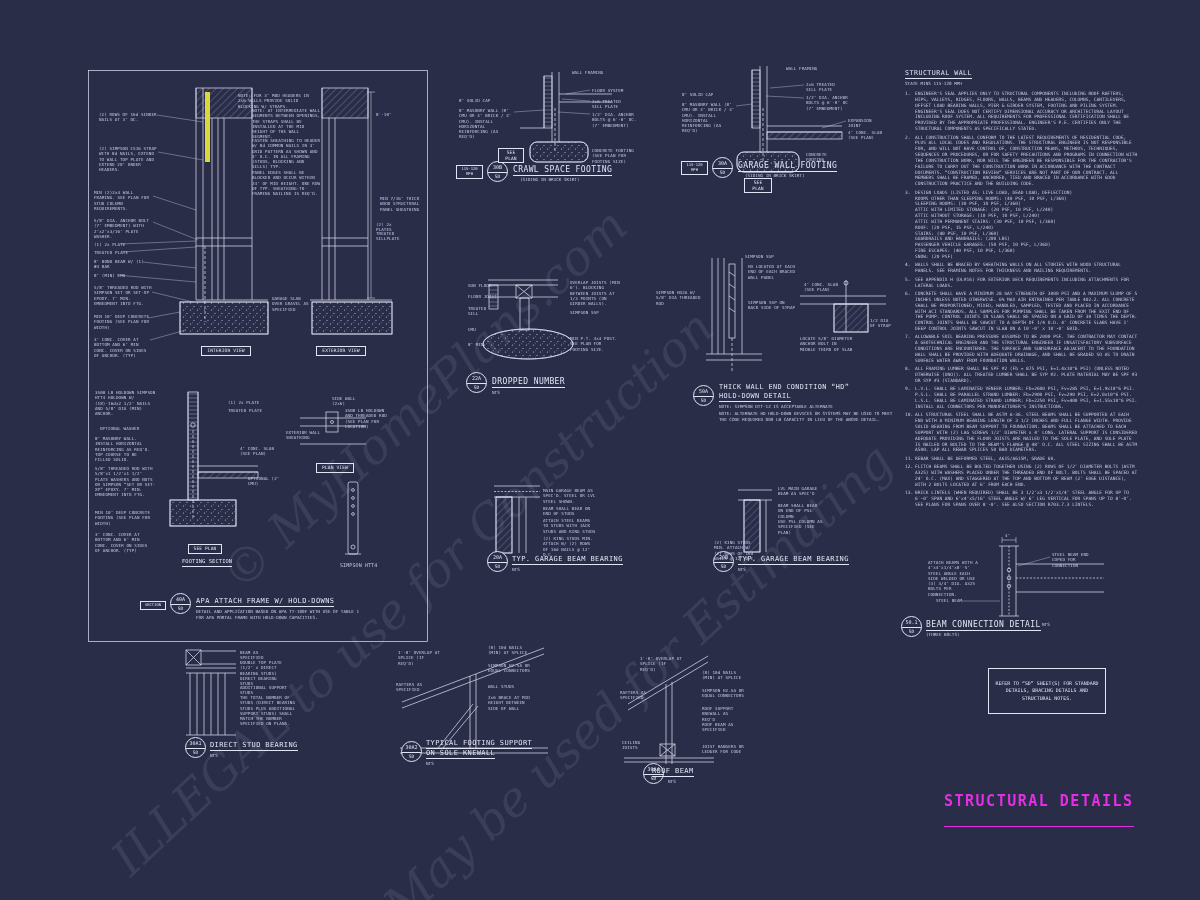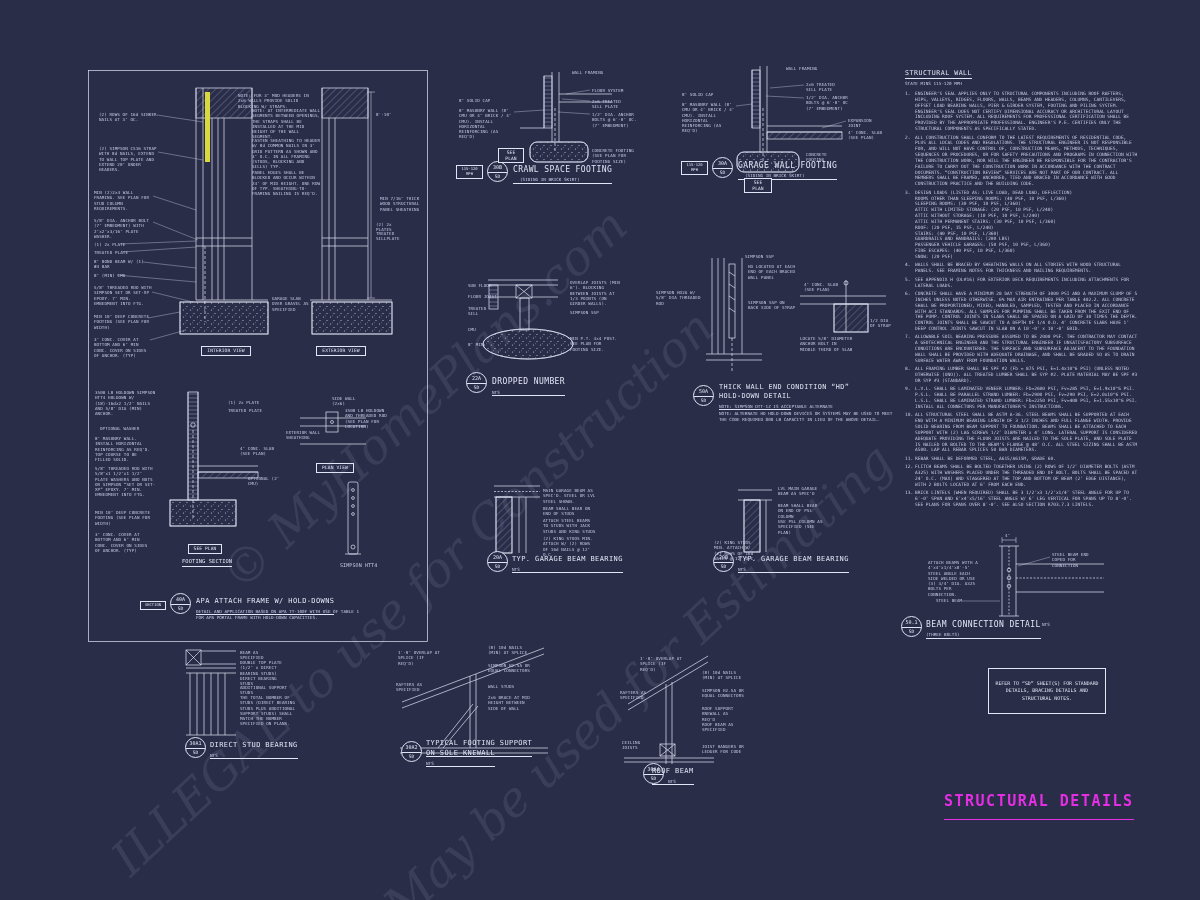--- a/index.html
+++ b/index.html
@@ -13,35 +13,35 @@
   .ann{position:absolute;font-size:4.2px;line-height:1.25;color:var(--dim);letter-spacing:.1px;}
   .ann.boxed{border:.7px solid var(--ink);padding:1px 3px;font-size:4.6px;color:var(--ink);text-align:center;background:var(--bg);}
   .ann.u{font-size:5.4px;color:var(--ink);border-bottom:.7px solid var(--ink);padding-bottom:1px;}
   .tag{position:absolute;width:21px;height:21px;border:1px solid var(--ink);border-radius:50%;
        display:flex;flex-direction:column;align-items:center;color:var(--ink);background:var(--bg);}
   .tag-top{font-size:5px;width:100%;text-align:center;border-bottom:.6px solid var(--ink);line-height:2.05;}
   .tag-bot{font-size:4.6px;line-height:1.9;}
   .windbox{position:absolute;width:27px;border:.7px solid var(--ink);font-size:3.8px;line-height:1.3;
        color:var(--ink);text-align:center;padding:1px;background:var(--bg);}
   .dtitle{position:absolute;font-size:8px;color:var(--ink);border-bottom:.8px solid var(--ink);
-       padding-bottom:9px;white-space:nowrap;letter-spacing:.4px;}
+       padding-bottom:1px;white-space:nowrap;letter-spacing:.4px;}
   .dtitle.noline{border-bottom:none;}
   .dsub{position:absolute;font-size:4.3px;line-height:1.3;color:var(--dim);}
   .notes{position:absolute;left:905px;top:60px;width:234px;color:var(--dim);}
   .notes-title{display:inline-block;font-size:6.6px;color:var(--ink);border-bottom:.8px solid var(--ink);
        padding-bottom:1px;letter-spacing:.5px;}
   .notes-sub{font-size:4.3px;margin:2px 0 5px 0;}
   .note-row{display:flex;margin-bottom:2.6px;}
   .note-num{width:10px;flex:0 0 10px;font-size:4.5px;line-height:1.3;}
   .note-text{flex:1;font-size:4.5px;line-height:1.3;white-space:pre-line;}
   .refer-box{position:absolute;left:988px;top:668px;width:118px;height:46px;border:.9px solid var(--ink);
        display:flex;align-items:center;justify-content:center;text-align:center;padding:4px;
        font-size:4.9px;line-height:1.45;color:var(--ink);}
   .sheet-title{position:absolute;left:944px;top:792px;font-size:15px;font-weight:bold;color:var(--mag);
-       border-bottom:1.4px solid var(--mag);padding-bottom:9px;letter-spacing:1.5px;white-space:nowrap;}
+       border-bottom:1.4px solid var(--mag);padding-bottom:16px;letter-spacing:1.5px;white-space:nowrap;}
   .wm{position:absolute;font-family:"DejaVu Serif","Liberation Serif",serif;font-style:italic;
        font-size:48px;color:rgba(208,213,245,0.10);white-space:nowrap;transform:rotate(-43deg);
        transform-origin:0 0;pointer-events:none;}
 </style>
 </head>
 <body>
 
 <div class="sheet">
 
   <svg id="linework" width="1200" height="900" viewBox="0 0 1200 900">

